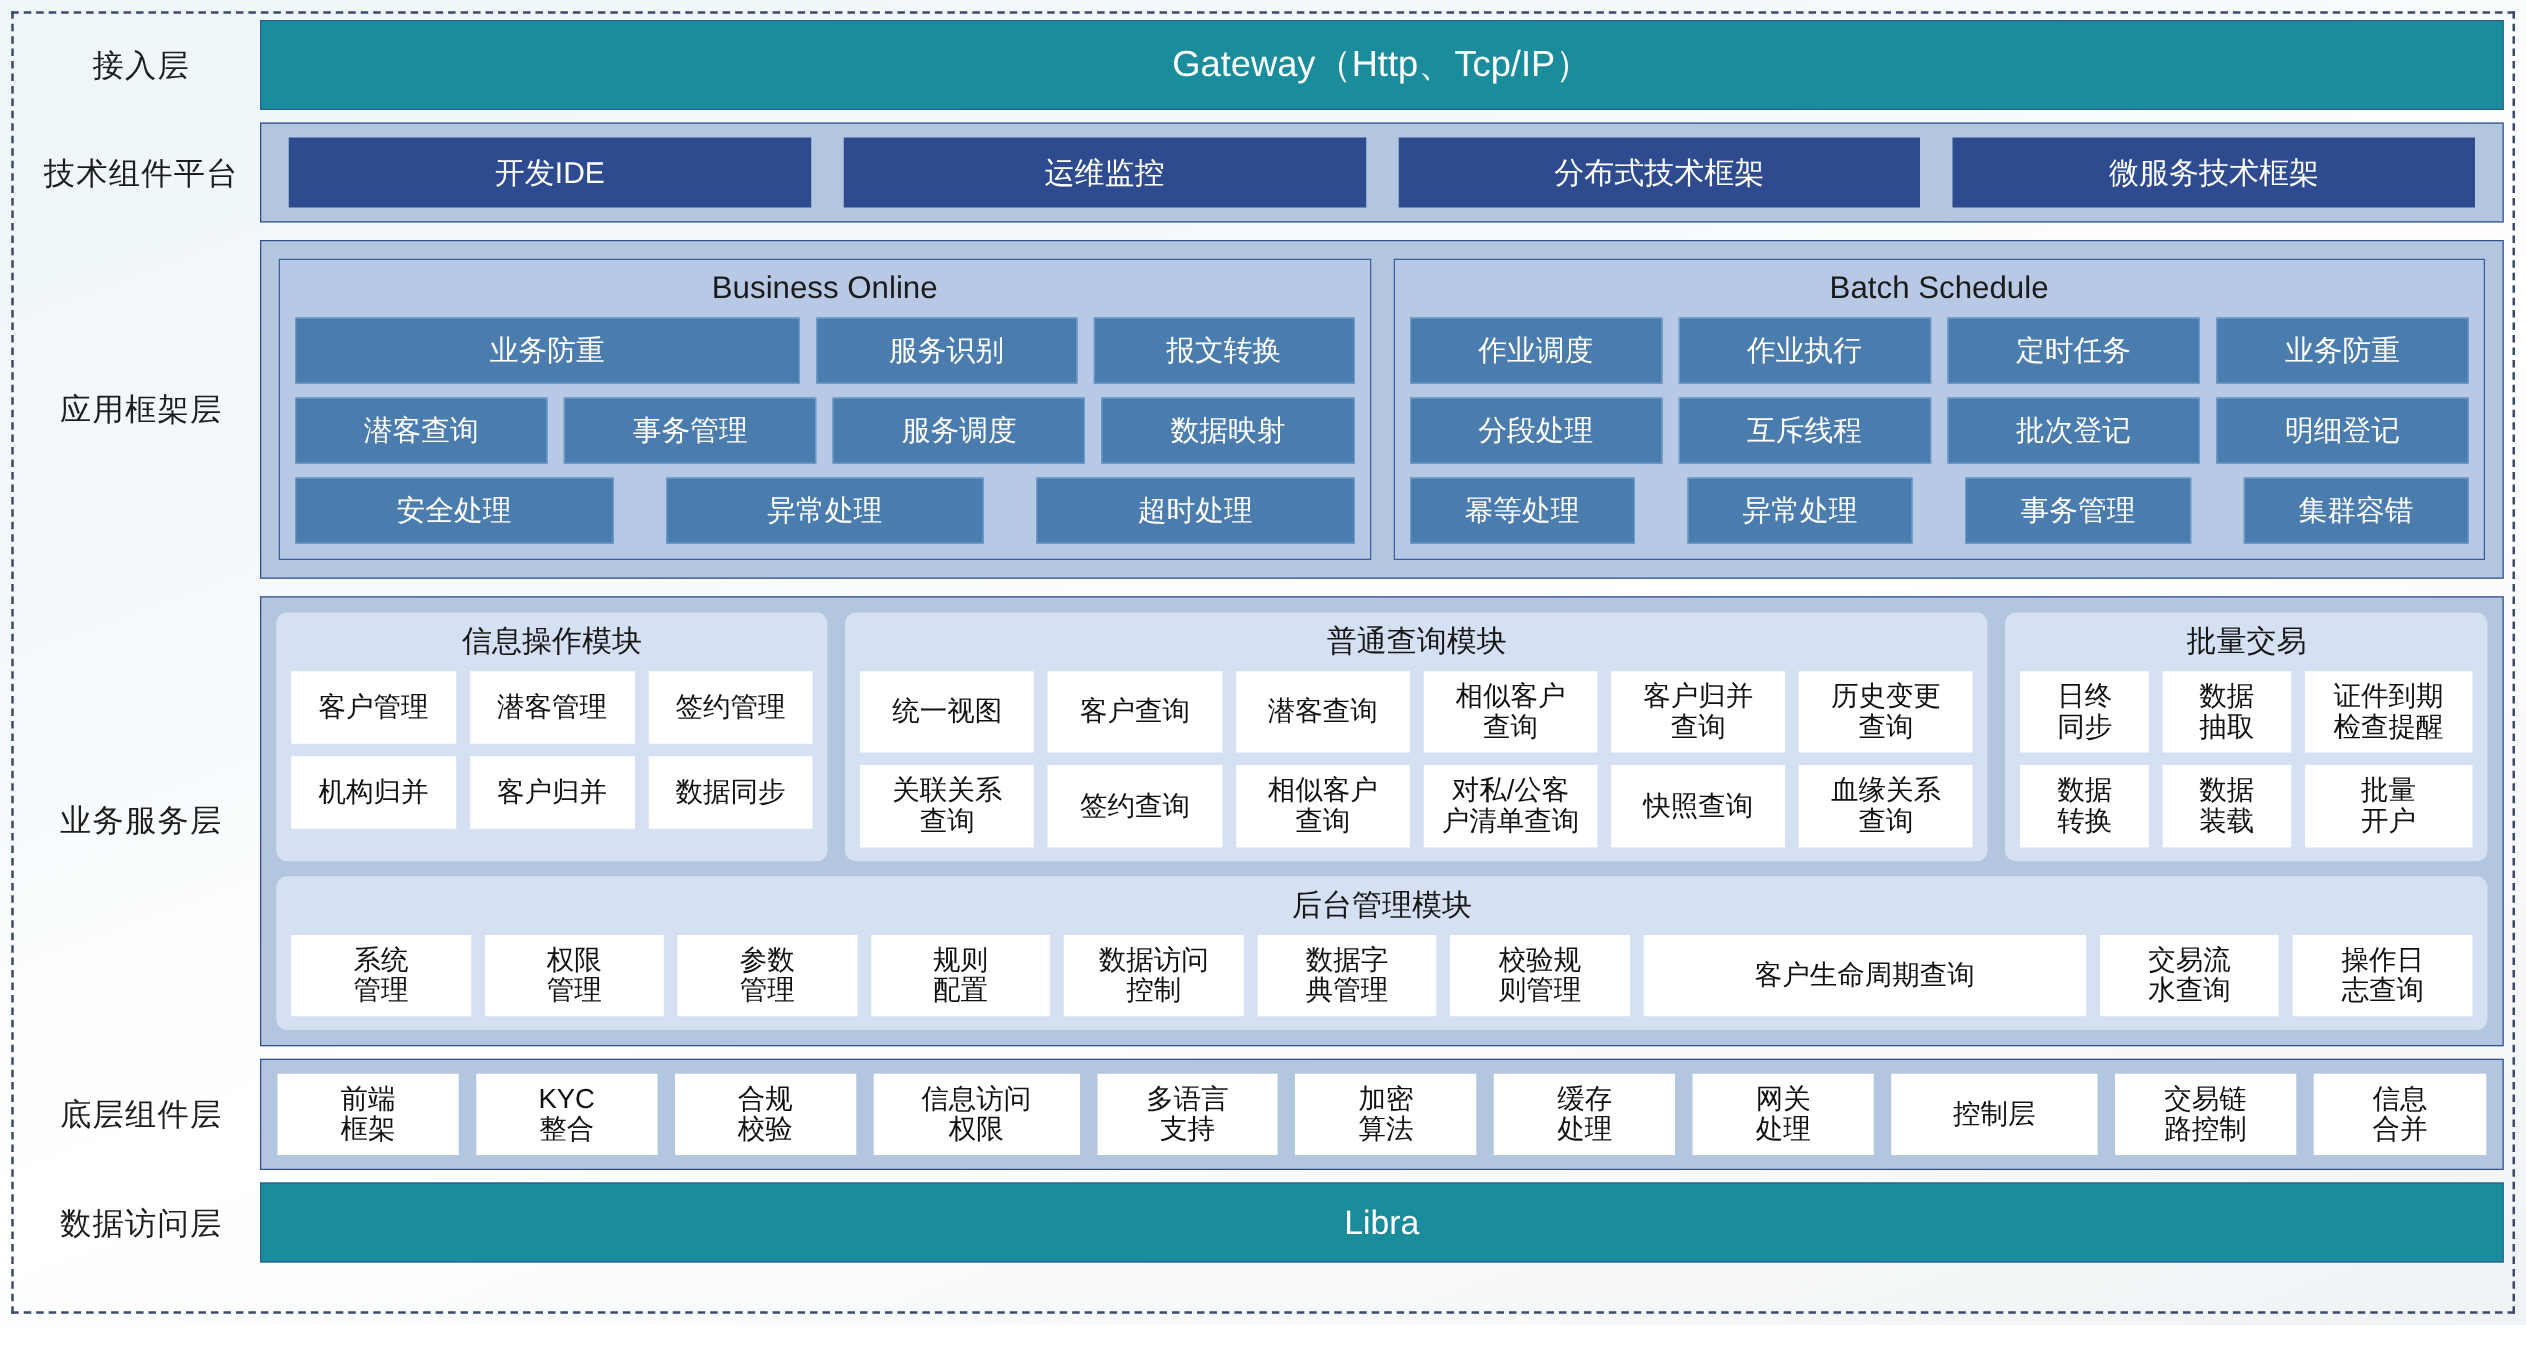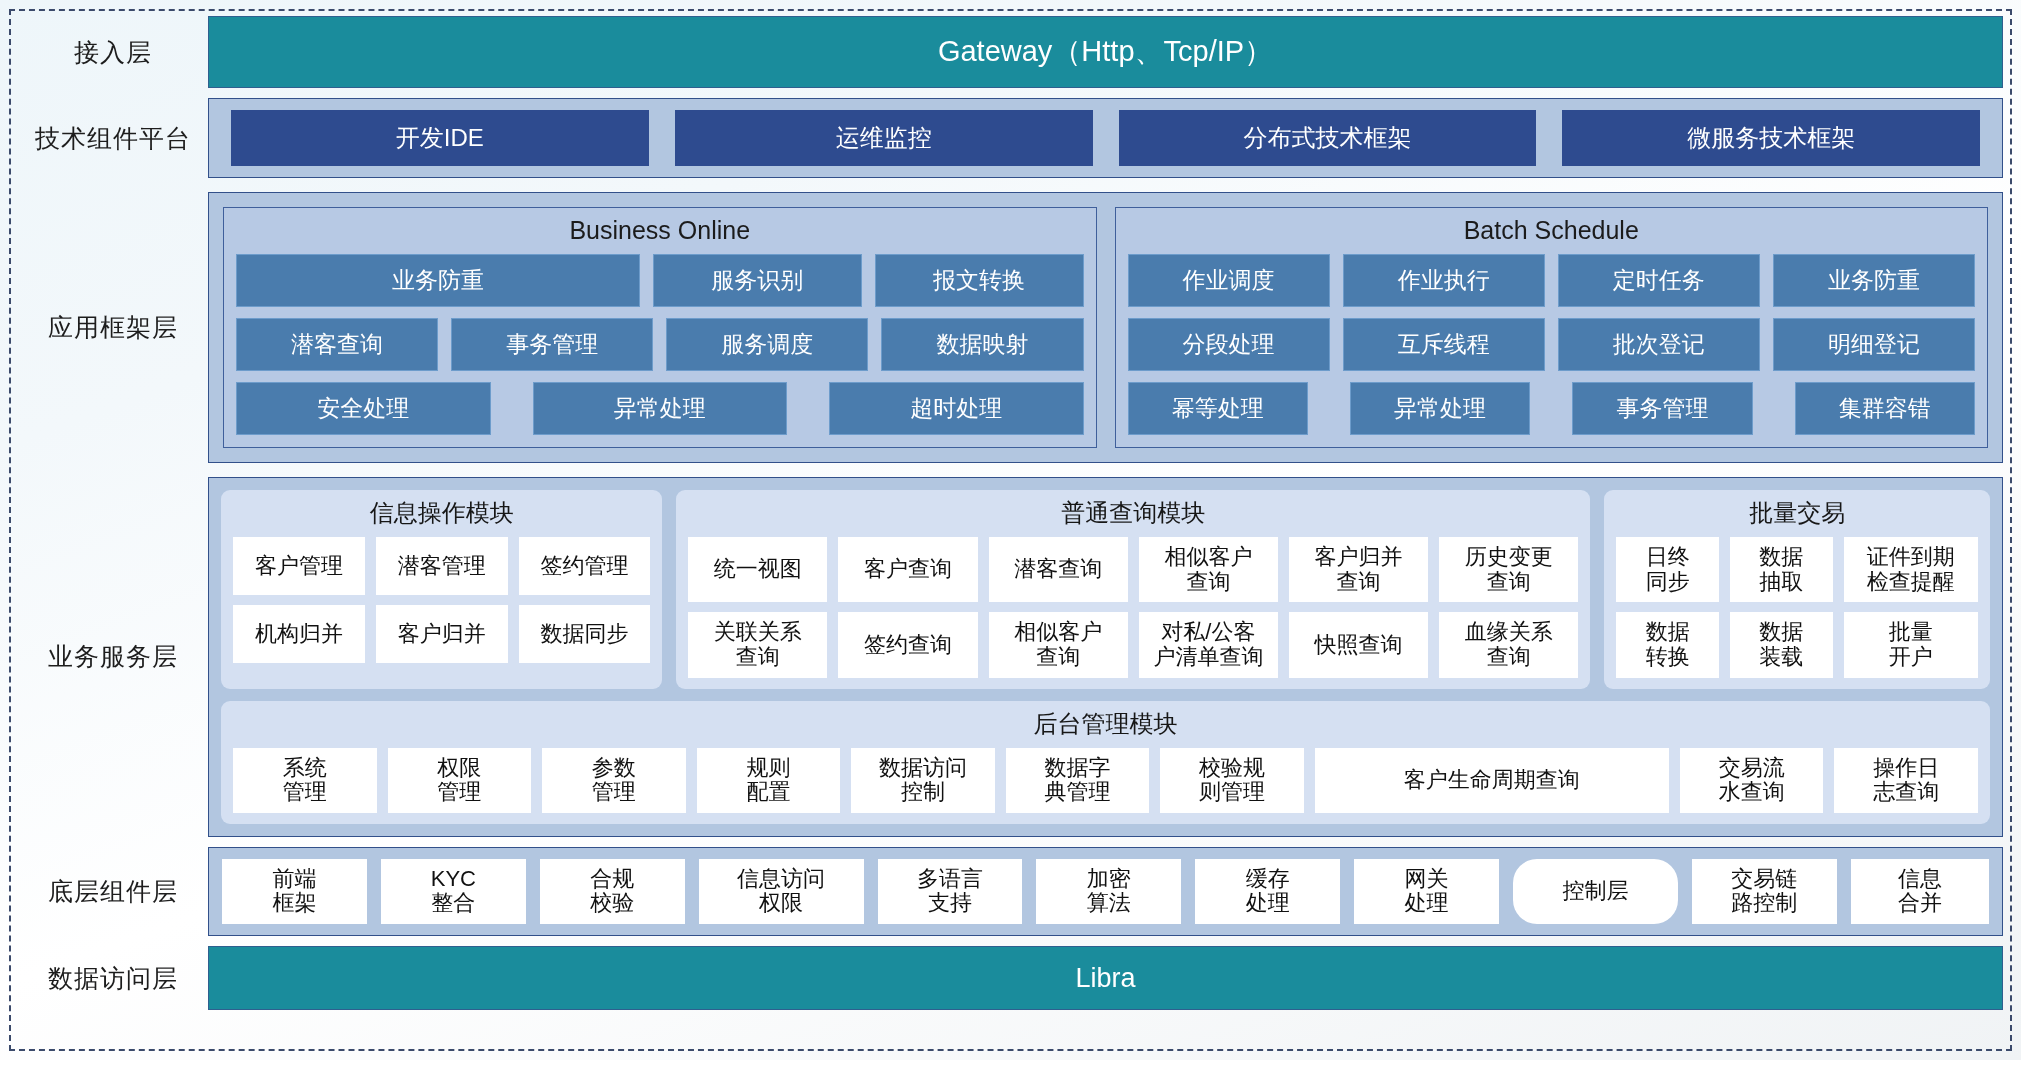--- a/index.html
+++ b/index.html
@@ -322,21 +322,21 @@
       <div class="rowbody">
         <div class="panel-comp">
           <div class="chip-white">前端<br>框架</div>
           <div class="chip-white">KYC<br>整合</div>
           <div class="chip-white">合规<br>校验</div>
           <div class="chip-white" style="flex:1.15 1 0;">信息访问<br>权限</div>
           <div class="chip-white">多语言<br>支持</div>
           <div class="chip-white">加密<br>算法</div>
           <div class="chip-white">缓存<br>处理</div>
           <div class="chip-white">网关<br>处理</div>
-          <div class="chip-white" style="flex:1.15 1 0;border-radius:24px;">控制层</div>
+          <div class="chip-white" style="flex:1.15 1 0;">控制层</div>
           <div class="chip-white">交易链<br>路控制</div>
           <div class="chip-white" style="flex:0.95 1 0;">信息<br>合并</div>
         </div>
       </div>
     </div>
 
     <div class="gap-sm"></div>
 
     <div class="row" style="flex:0 0 64px;">
       <div class="rowlabel">数据访问层</div>

